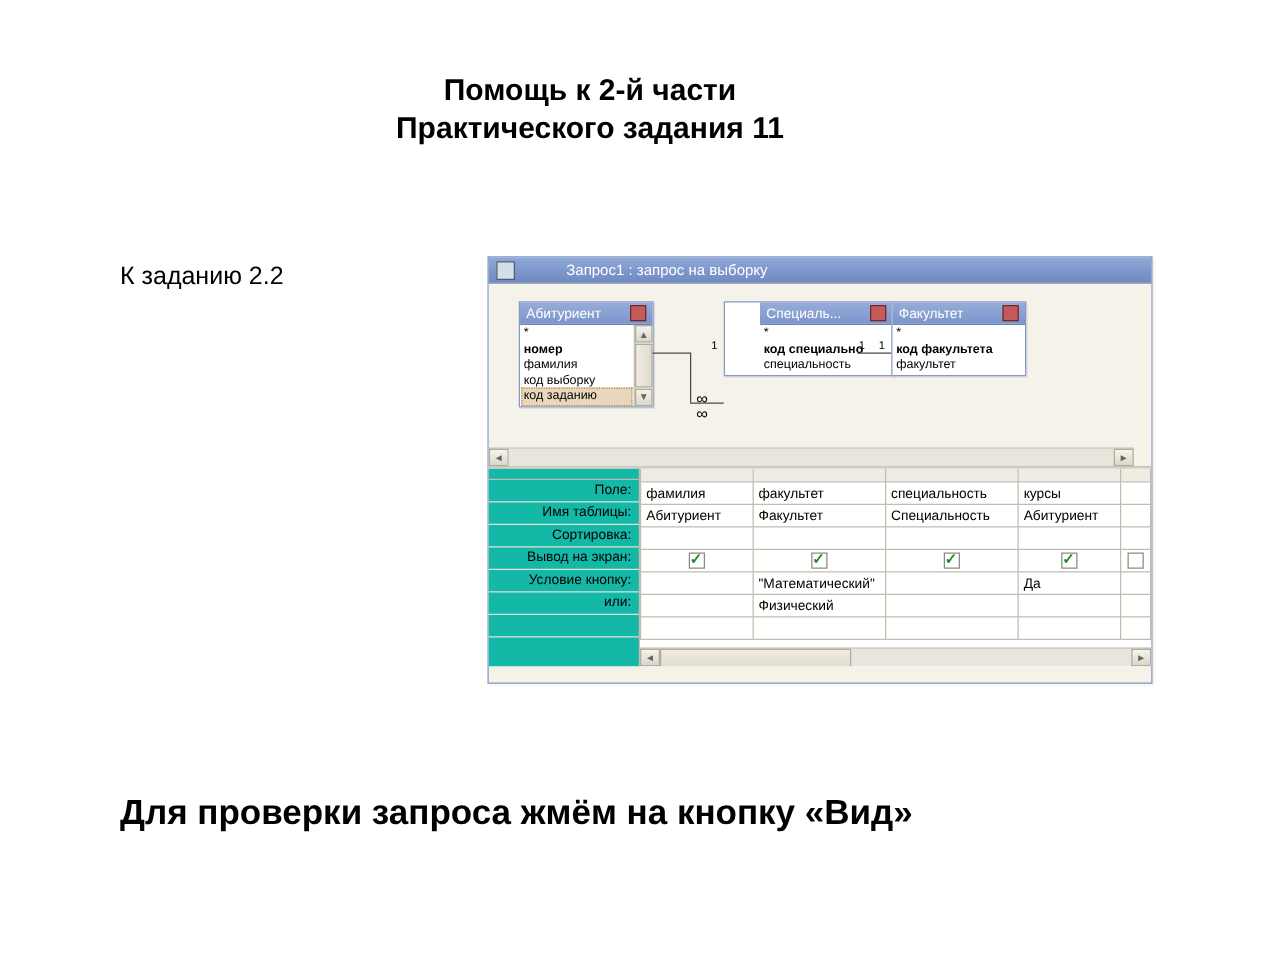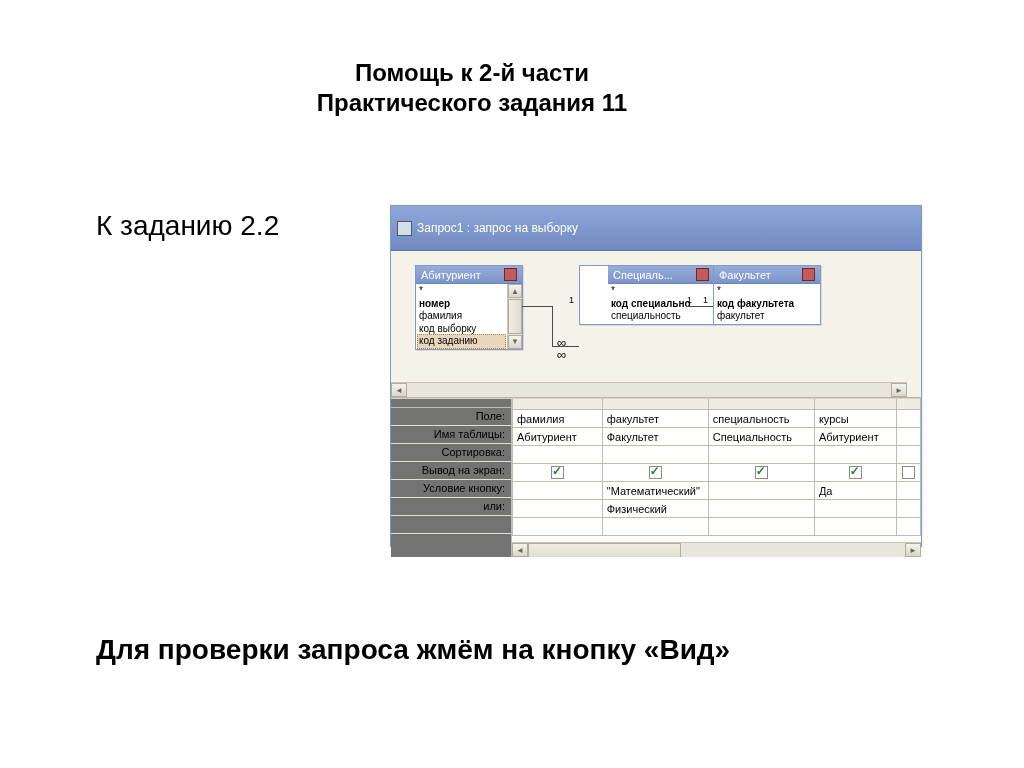--- a/index.html
+++ b/index.html
@@ -24,21 +24,21 @@
     width: 944px;
     text-align: center;
     font-weight: bold;
     font-size: 24px;
     line-height: 1.25;
   }
   .subtitle {
     position: absolute;
     top: 210px;
     left: 96px;
-    font-size: 28px;
+    font-size: 20px;
   }
   .bottom-text {
     position: absolute;
     top: 632px;
     left: 96px;
     right: 80px;
     font-size: 28px;
     line-height: 1.3;
     font-weight: bold;
   }
@@ -56,22 +56,23 @@
     font-size: 11px;
     box-shadow: 1px 1px 2px rgba(0,0,0,0.08);
   }
   .titlebar {
     display: flex;
     align-items: center;
     height: 20px;
     background: linear-gradient(#8fa8d8, #7089c0);
     color: #ffffff;
     font-size: 12px;
-    padding: 12px 6px;
+    padding: 0 6px;
     border-bottom: 1px solid #5a74a8;
+    gap: 36px;
   }
   .titlebar .icon {
     display: inline-block;
     width: 13px;
     height: 13px;
     background: #cfe0e8;
     border: 1px solid #557;
     margin-right: 5px;
   }
   .diagram-area {
@@ -184,21 +185,21 @@
 
   
   .grid-area {
     display: flex;
     height: 158px;
     background: #ffffff;
     border-top: 1px solid #d6d2c5;
   }
   .row-labels {
     width: 120px;
-    background: #737373;
+    background: #14b8a6;
     border-right: 1px solid #c0bdb0;
     text-align: right;
     font-size: 11px;
     color: #000;
   }
   .row-labels div {
     height: 17px;
     line-height: 17px;
     padding-right: 6px;
     border-bottom: 1px solid #e2dfd3;

